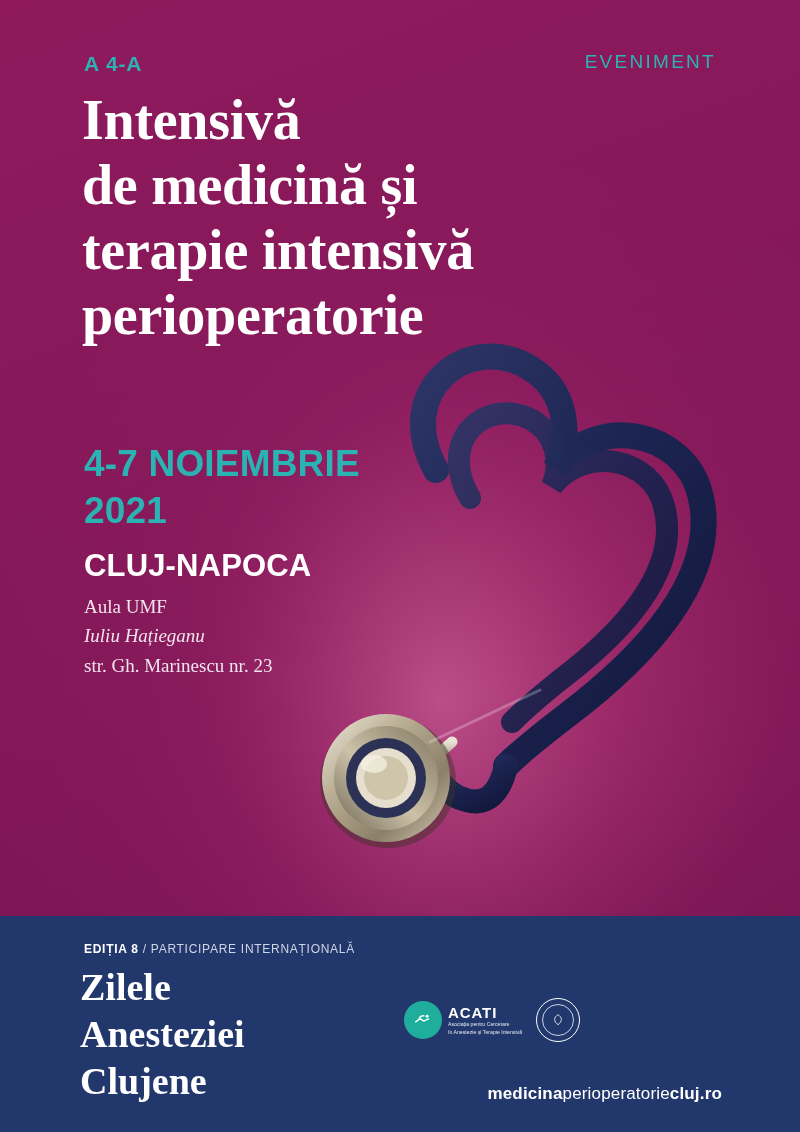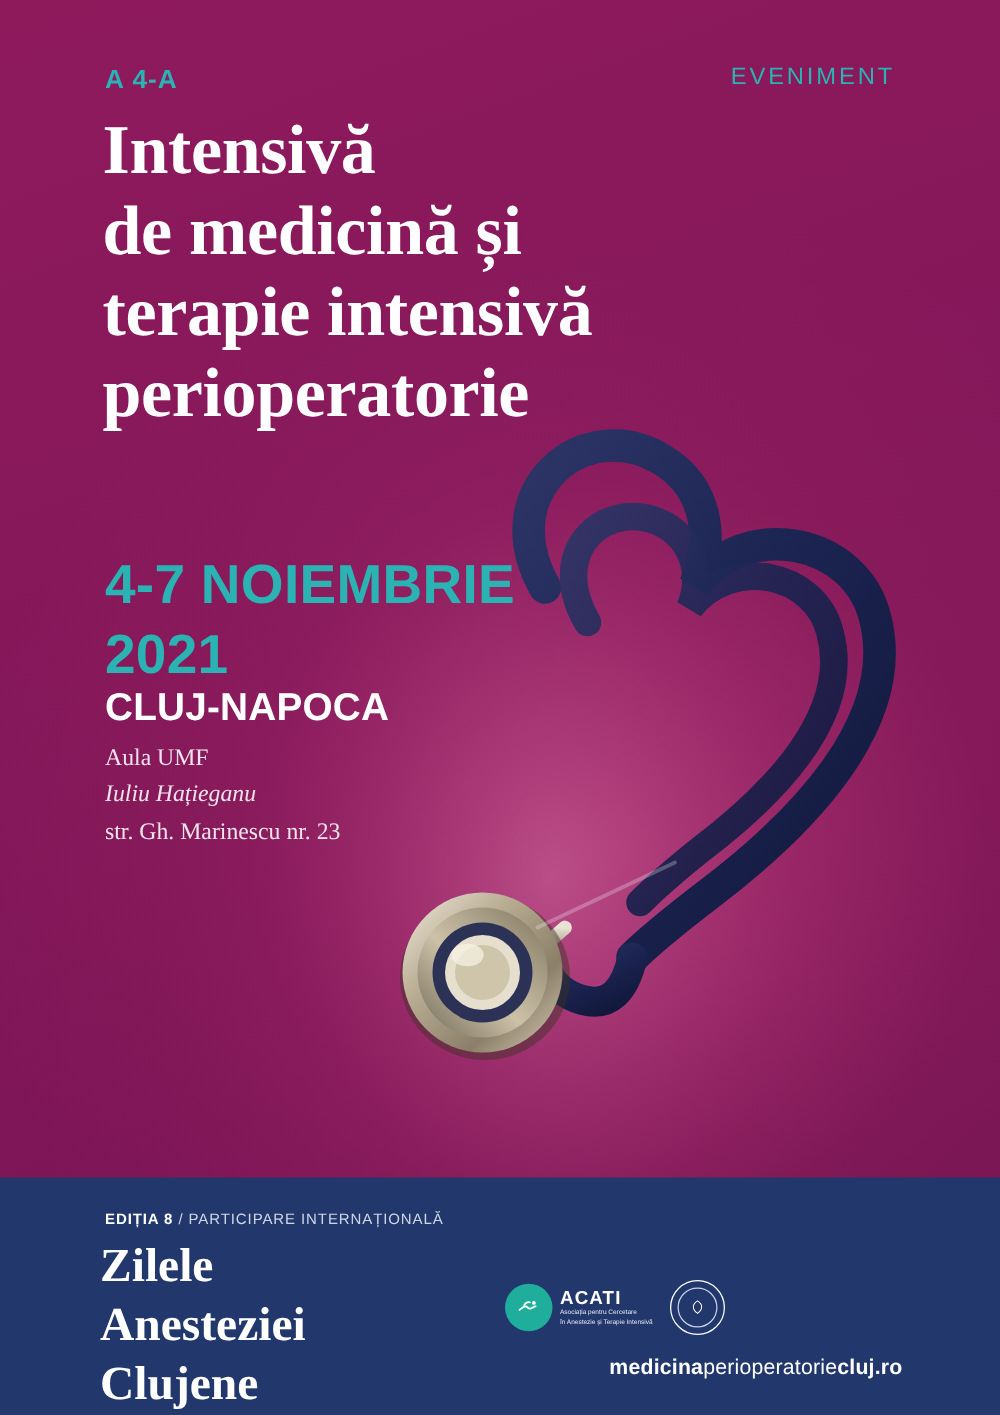--- a/index.html
+++ b/index.html
@@ -64,21 +64,21 @@
     line-height: 1.16;
     letter-spacing: -0.005em;
   }
   .title span { display: block; }
 
   .dates {
     position: absolute;
     left: 84px;
     top: 440px;
     color: #2bb3b3;
-    font-size: 44px;
+    font-size: 37px;
     font-weight: bold;
     line-height: 1.28;
     letter-spacing: 0.005em;
   }
   .dates span { display: block; }
 
   .city {
     position: absolute;
     left: 84px;
     top: 548px;
@@ -119,21 +119,21 @@
     padding-bottom: 14px;
   }
   .credit-box span { display: block; }
 
   
   .band {
     position: absolute;
     left: 0;
     bottom: 0;
     width: 800px;
-    height: 190px;
+    height: 216px;
     background: #22376b;
   }
   .edition {
     position: absolute;
     left: 84px;
     top: 26px;
     font-size: 12px;
     letter-spacing: 0.06em;
     color: #cfd6e6;
   }

